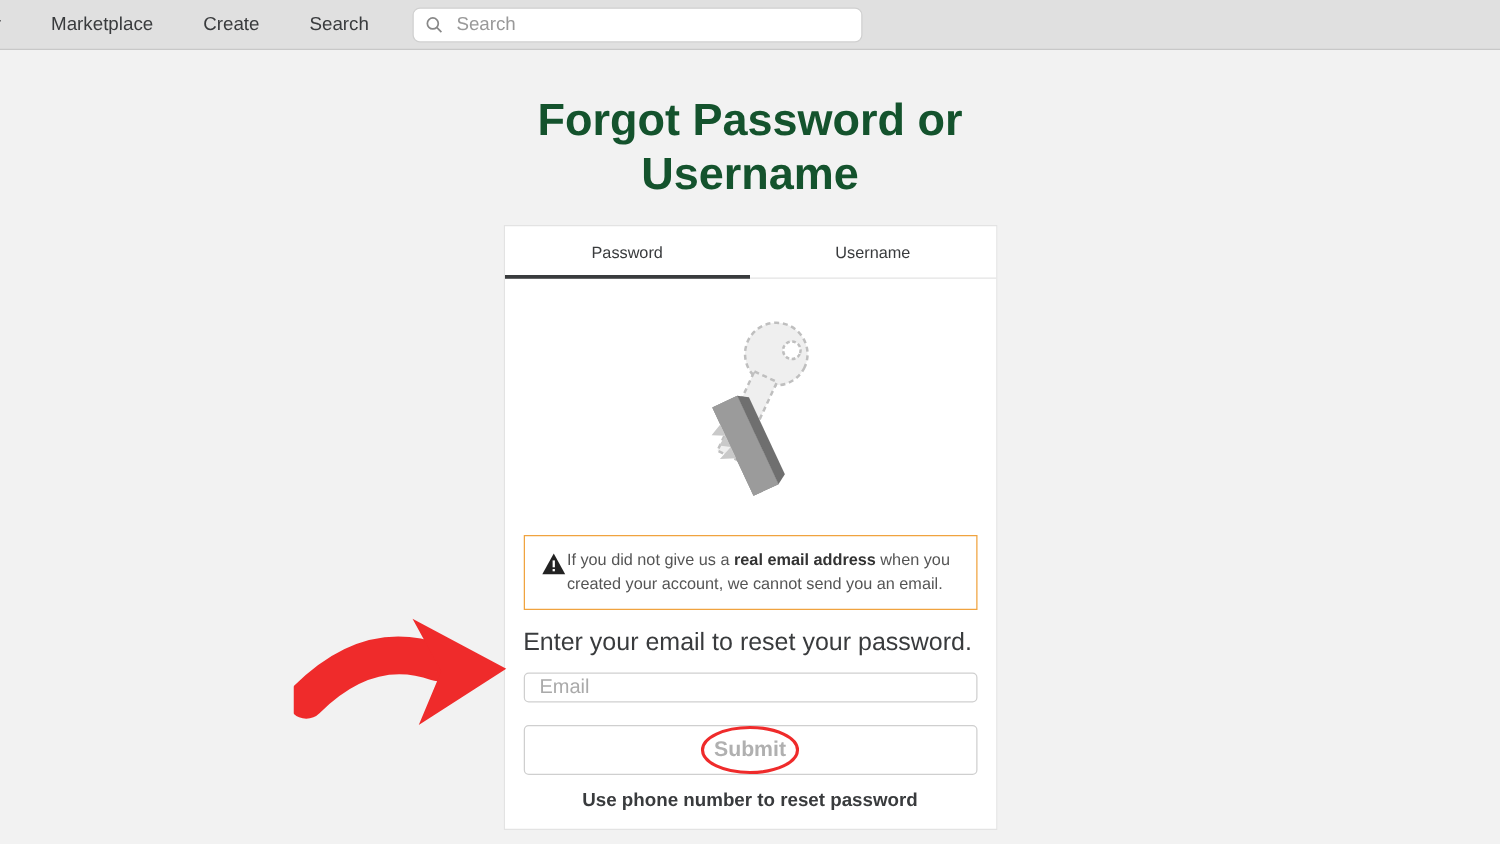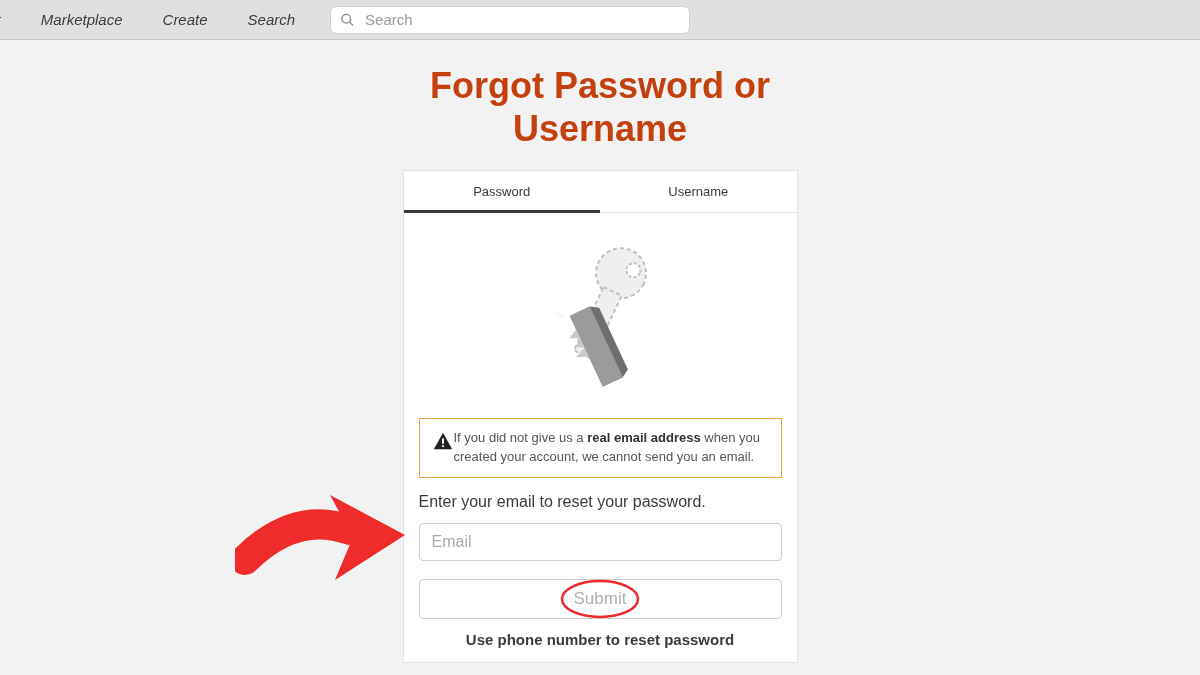--- a/index.html
+++ b/index.html
@@ -27,21 +27,20 @@
       display: flex;
       align-items: center;
       gap: 40px;
       padding-left: 0;
       margin-left: -20px;
     }
     .nav-item {
       color: #393b3d;
       font-size: 15px;
       cursor: pointer;
-      font-style: italic;
     }
     .search-wrap {
       margin-left: 35px;
       position: relative;
       width: 360px;
     }
     .search-input {
       width: 100%;
       height: 28px;
       border-radius: 6px;
@@ -59,22 +58,22 @@
       left: 10px;
       top: 50%;
       transform: translateY(-50%);
       width: 15px;
       height: 15px;
     }
     .page-title {
       text-align: center;
       font-size: 36px;
       font-weight: 800;
-      color: #c2410c;
-      margin-top: 24px;
+      color: #14532d;
+      margin-top: 34px;
       line-height: 1.2;
     }
     .card {
       width: 395px;
       background: #fff;
       margin: 20px auto 0;
       border: 1px solid #e3e3e3;
       position: relative;
     }
     .tabs {
@@ -116,47 +115,47 @@
       font-size: 13px;
       color: #555;
       line-height: 1.45;
     }
     .warning-text b {
       font-weight: 700;
       color: #333;
     }
     .instruction {
       margin: 0 15px 12px;
-      font-size: 16px;
+      font-size: 20px;
       color: #393b3d;
     }
     .email-input {
       display: block;
       margin: 0 15px 18px;
       width: calc(100% - 30px);
-      height: 38px;
+      height: 24px;
       border: 1px solid #cfcfcf;
       border-radius: 4px;
       padding: 0 12px;
       font-size: 16px;
       color: #333;
     }
     .email-input::placeholder {
       color: #aaa;
     }
     .submit-btn {
       display: block;
       margin: 0 15px 12px;
       width: calc(100% - 30px);
       height: 40px;
       border: 1px solid #cfcfcf;
       border-radius: 4px;
       background: #fff;
       font-size: 17px;
-      font-weight: 400;
+      font-weight: 700;
       color: #b0b0b0;
       cursor: pointer;
       position: relative;
     }
     .phone-link {
       display: block;
       text-align: center;
       font-size: 15px;
       font-weight: 600;
       color: #393b3d;

